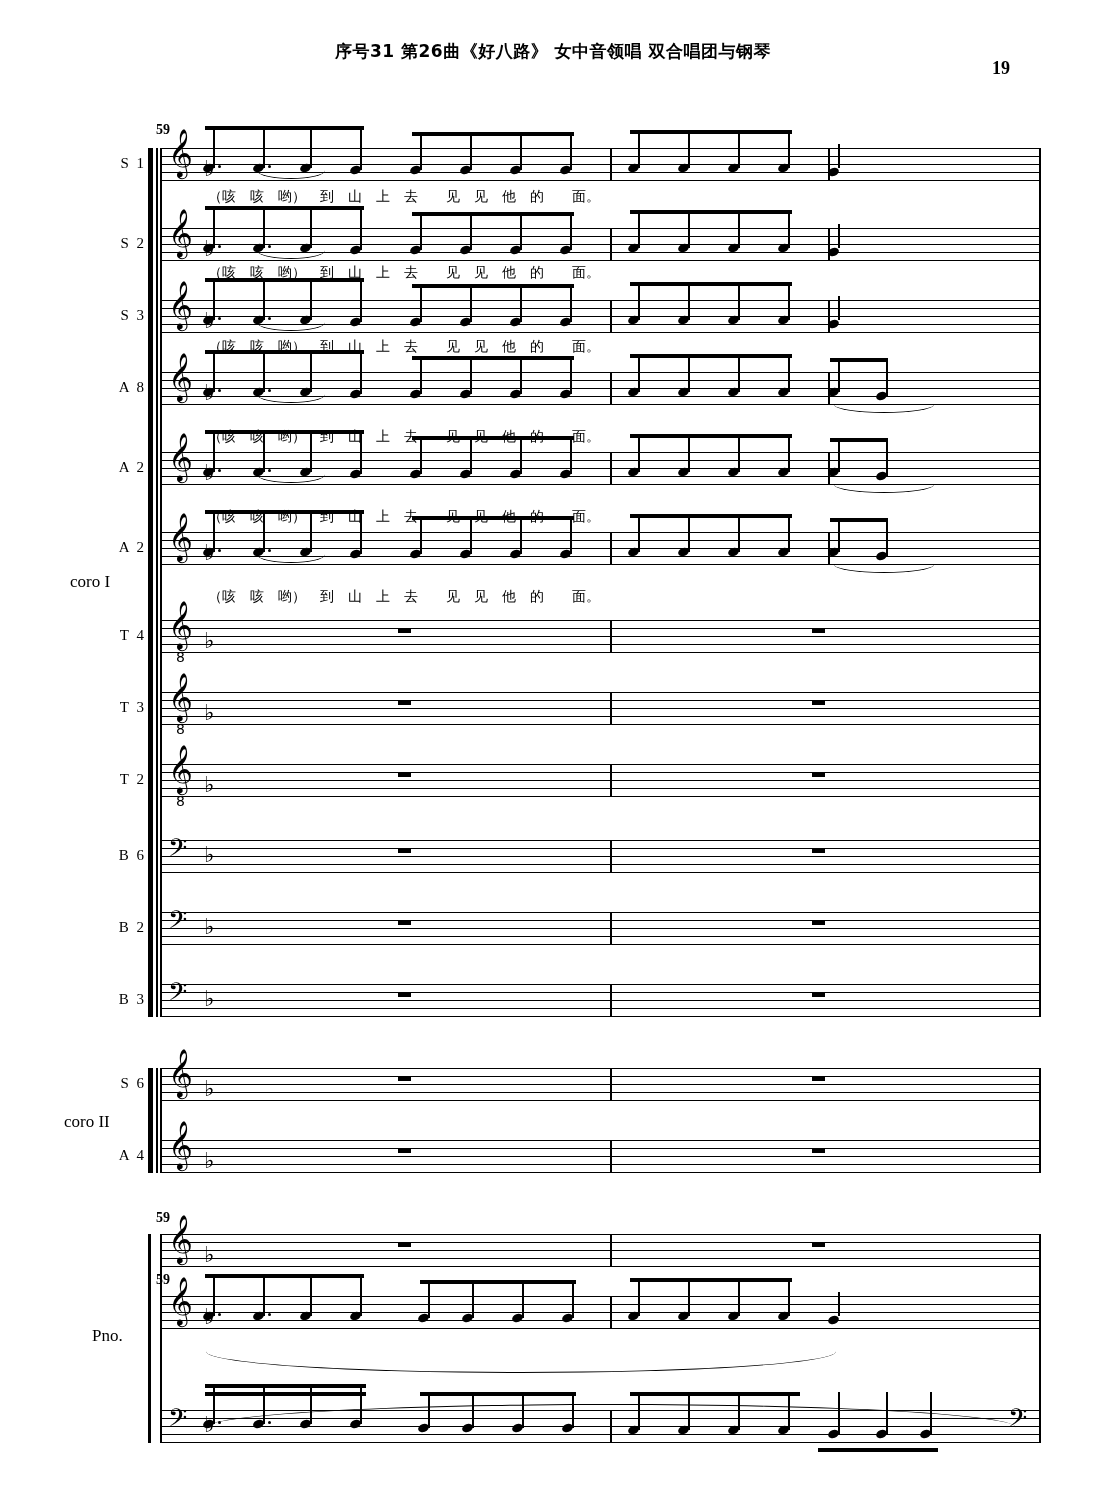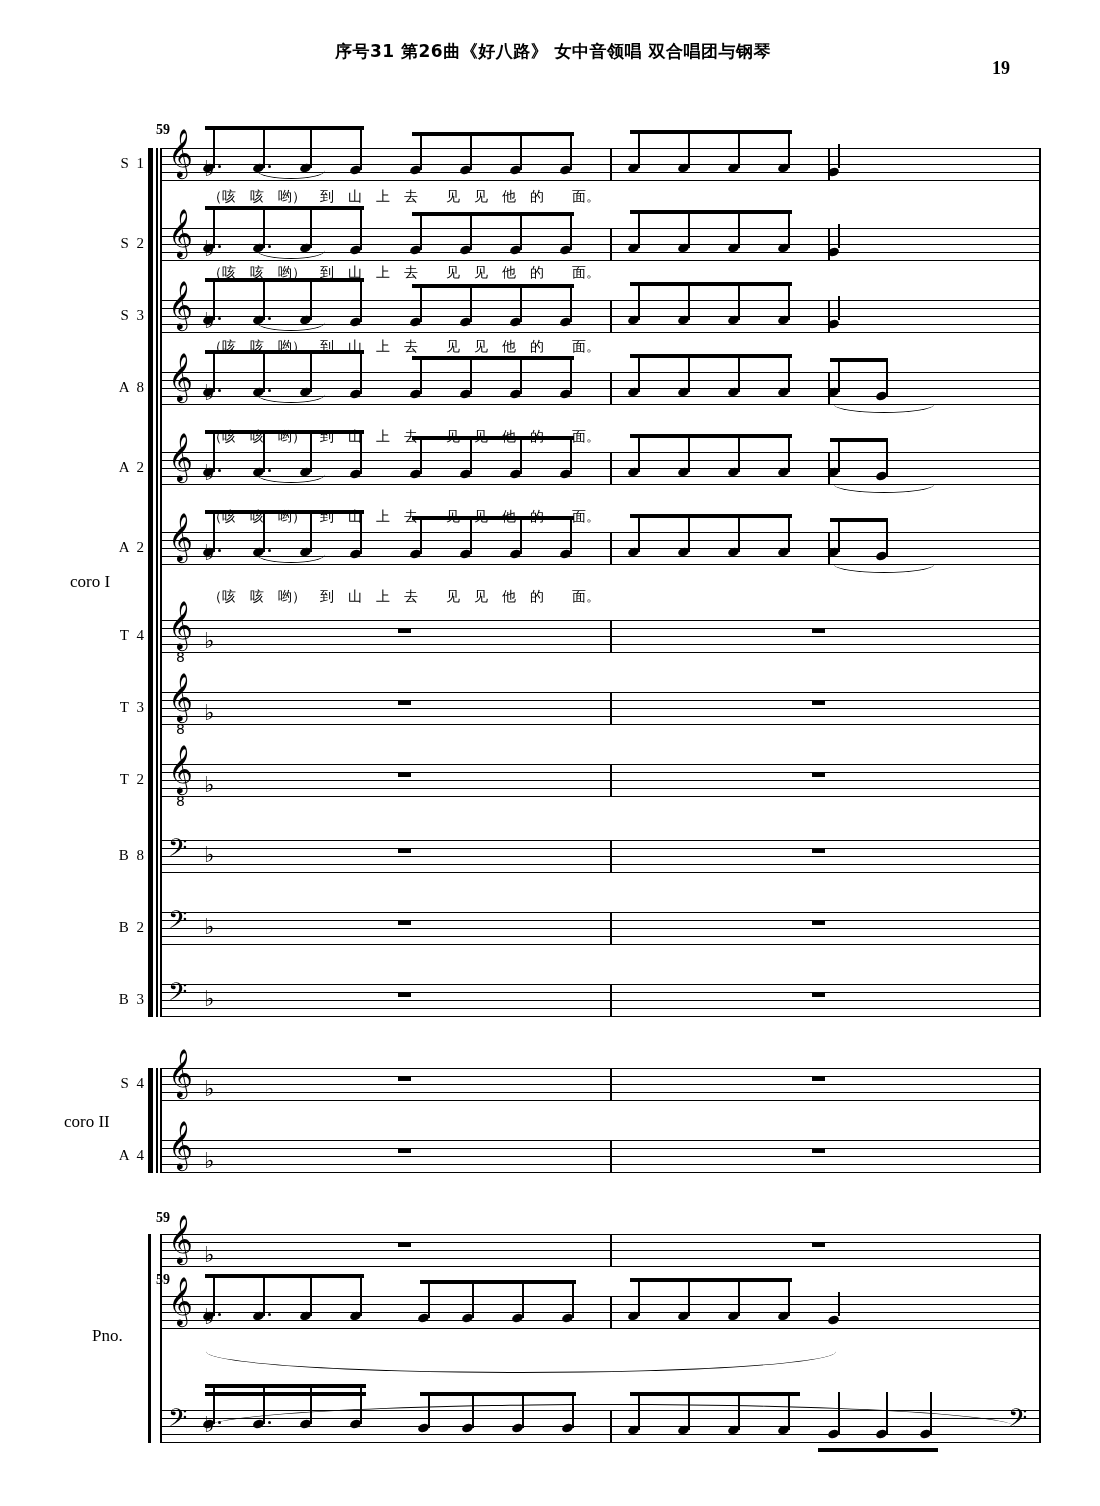--- a/index.html
+++ b/index.html
@@ -251,24 +251,24 @@
       <div class="barline" style="left:828px;top:532px;height:33px;"></div>
       <div class="stafflabel" style="left:88px;top:155px;width:58px;">S 1</div>
       <div class="stafflabel" style="left:88px;top:235px;width:58px;">S 2</div>
       <div class="stafflabel" style="left:88px;top:307px;width:58px;">S 3</div>
       <div class="stafflabel" style="left:88px;top:379px;width:58px;">A 8</div>
       <div class="stafflabel" style="left:88px;top:459px;width:58px;">A 2</div>
       <div class="stafflabel" style="left:88px;top:539px;width:58px;">A 2</div>
       <div class="stafflabel" style="left:88px;top:627px;width:58px;">T 4</div>
       <div class="stafflabel" style="left:88px;top:699px;width:58px;">T 3</div>
       <div class="stafflabel" style="left:88px;top:771px;width:58px;">T 2</div>
-      <div class="stafflabel" style="left:88px;top:847px;width:58px;">B 8</div>
+      <div class="stafflabel" style="left:88px;top:847px;width:58px;">B 6</div>
       <div class="stafflabel" style="left:88px;top:919px;width:58px;">B 2</div>
       <div class="stafflabel" style="left:88px;top:991px;width:58px;">B 3</div>
-      <div class="stafflabel" style="left:88px;top:1075px;width:58px;">S 4</div>
+      <div class="stafflabel" style="left:88px;top:1075px;width:58px;">S 6</div>
       <div class="stafflabel" style="left:88px;top:1147px;width:58px;">A 4</div>
       <div class="grouplabel" style="left:70px;top:572px;">coro I</div>
       <div class="grouplabel" style="left:64px;top:1112px;">coro II</div>
       <div class="grouplabel" style="left:92px;top:1326px;">Pno.</div>
       <div class="measnum" style="left:156px;top:122px;">59</div>
       <div class="measnum" style="left:156px;top:1210px;">59</div>
       <div class="measnum" style="left:156px;top:1272px;">59</div>
       <div class="lyric" style="left:208px;top:188px;">（咳　咳　哟）　到　山　上　去　　见　见　他　的　　面。</div>
       <div class="lyric" style="left:208px;top:264px;">（咳　咳　哟）　到　山　上　去　　见　见　他　的　　面。</div>
       <div class="lyric" style="left:208px;top:338px;">（咳　咳　哟）　到　山　上　去　　见　见　他　的　　面。</div>

